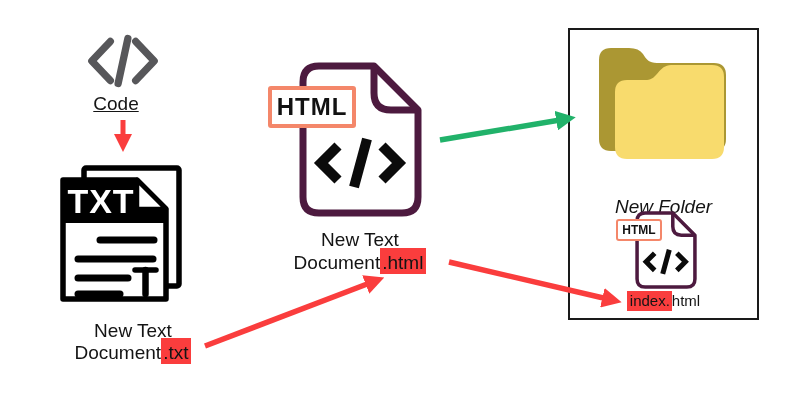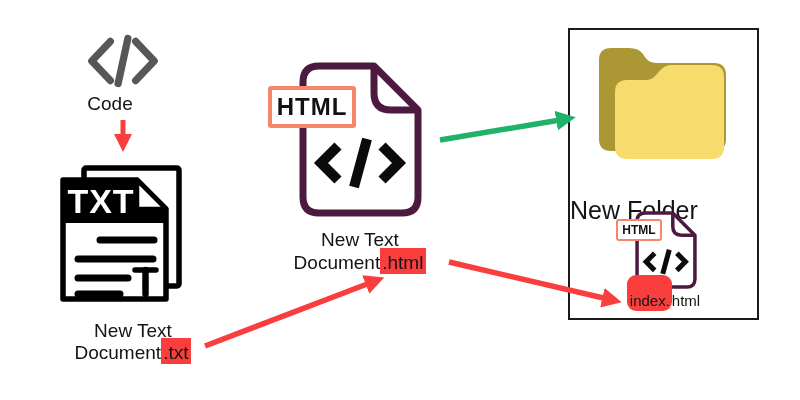--- a/index.html
+++ b/index.html
@@ -13,26 +13,26 @@
   .abs{position:absolute;}
   .label{color:var(--text);text-align:center;font-size:19px;line-height:23px;}
   .hl{background:var(--red);color:var(--text);padding:4px 3px 1px 2px;}
   .badge{position:absolute;background:#fff;border:4px solid var(--salmon);border-radius:3px;
          color:#121212;font-weight:bold;display:flex;align-items:center;justify-content:center;
          z-index:5;letter-spacing:1px;}
   .badge-big{left:268px;top:86px;width:88px;height:42px;font-size:24px;}
   .badge-small{left:616px;top:219px;width:46px;height:22px;font-size:12px;border-width:2.5px;letter-spacing:0;}
   .folder-box{left:568px;top:28px;width:191px;height:292px;border:2px solid #1a1a1a;background:#fff;}
   .overlay{position:absolute;left:0;top:0;z-index:10;pointer-events:none;}
-  .code-label{left:60px;top:92px;width:100px;}
+  .code-label{left:66px;top:92px;width:100px;text-decoration:underline;}
   .txt-label{left:43px;top:320px;width:180px;font-size:19px;line-height:22px;}
   .html-label{left:265px;top:228px;width:190px;}
-  .folder-label{position:absolute;left:0;top:166px;width:100%;text-align:left;font-size:25px;color:var(--text);}
+  .folder-label{position:absolute;left:0;top:166px;width:100%;text-align:center;font-size:19px;color:var(--text);font-style:italic;}
   .index-label{position:absolute;left:0;top:262px;width:100%;text-align:center;font-size:15px;color:var(--text);}
-  .index-label .hl{padding:17px 2px 2px 3px;border-radius:9px;}
+  .index-label .hl{padding:1px 2px 2px 3px;}
   svg text{font-family:"Liberation Sans","DejaVu Sans",sans-serif;}
 </style>
 </head>
 <body>
 
 <div class="canvas">
 
   <svg class="abs" style="left:84px;top:34px;" width="78" height="54" viewBox="0 0 80 54">
     <g style="stroke:var(--gray_icon);" stroke-width="7.5" fill="none" stroke-linecap="round" stroke-linejoin="round">
       <path d="M27,7 L8,27 L27,47"></path>

